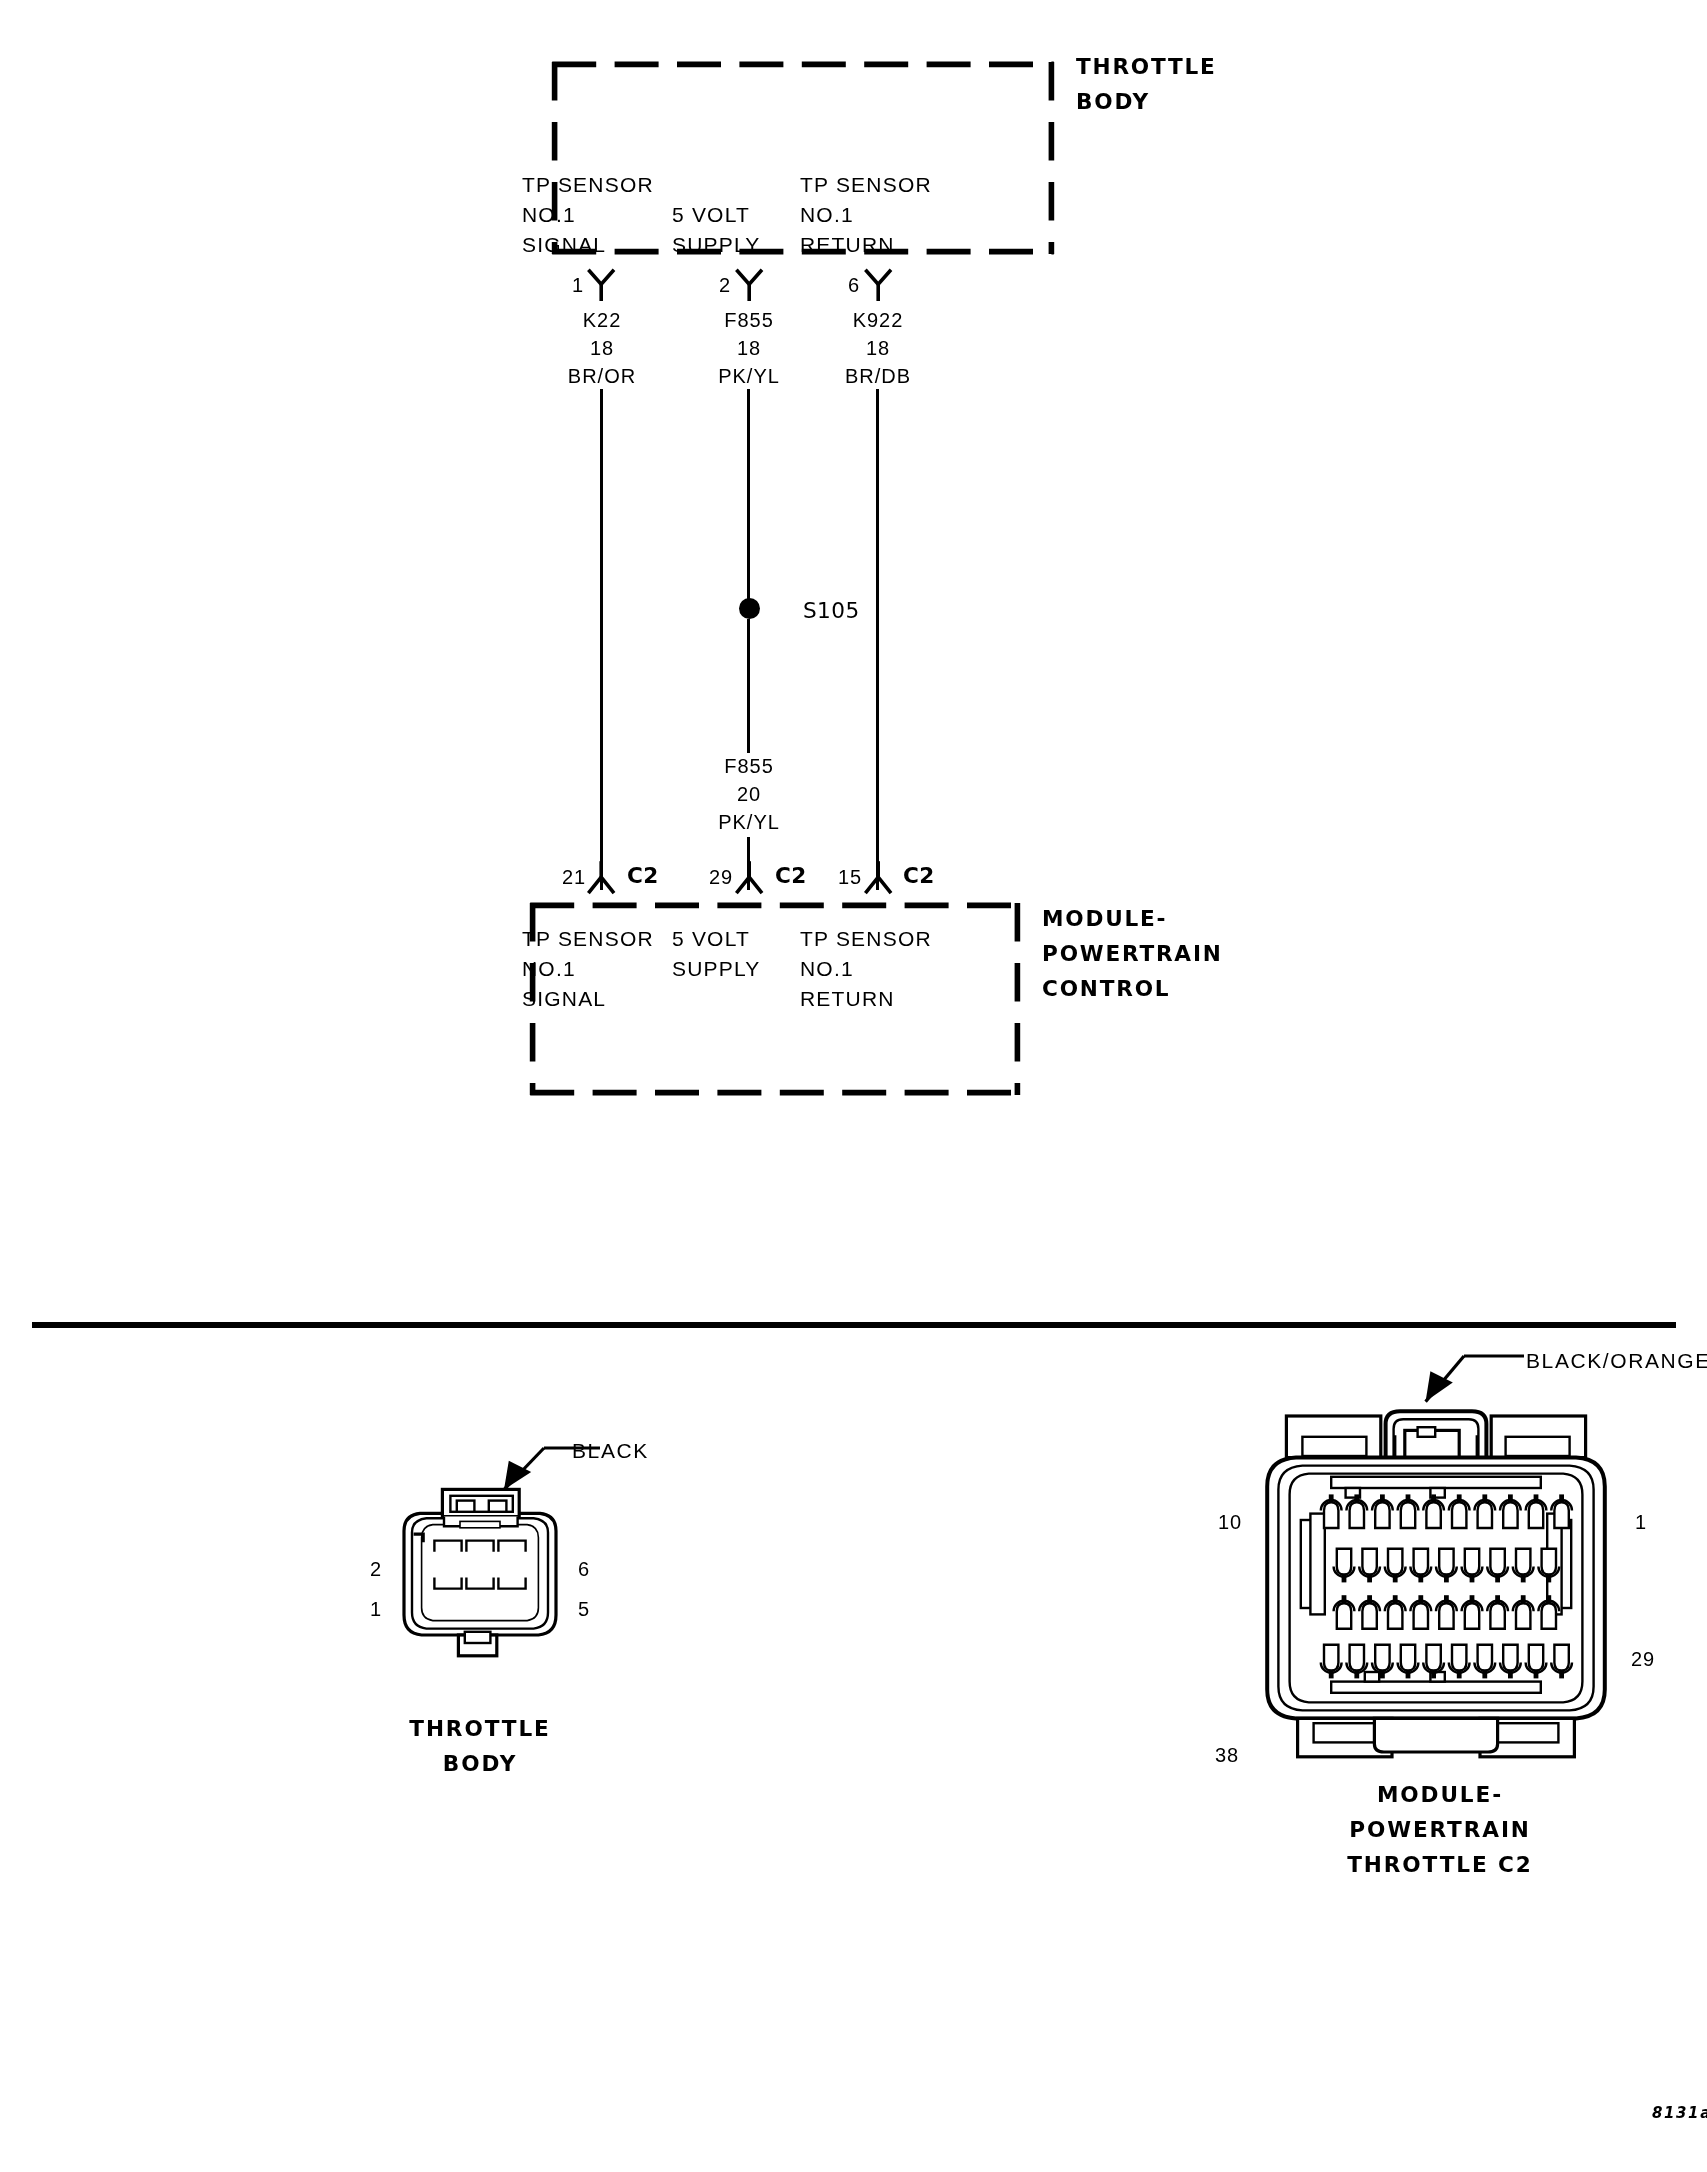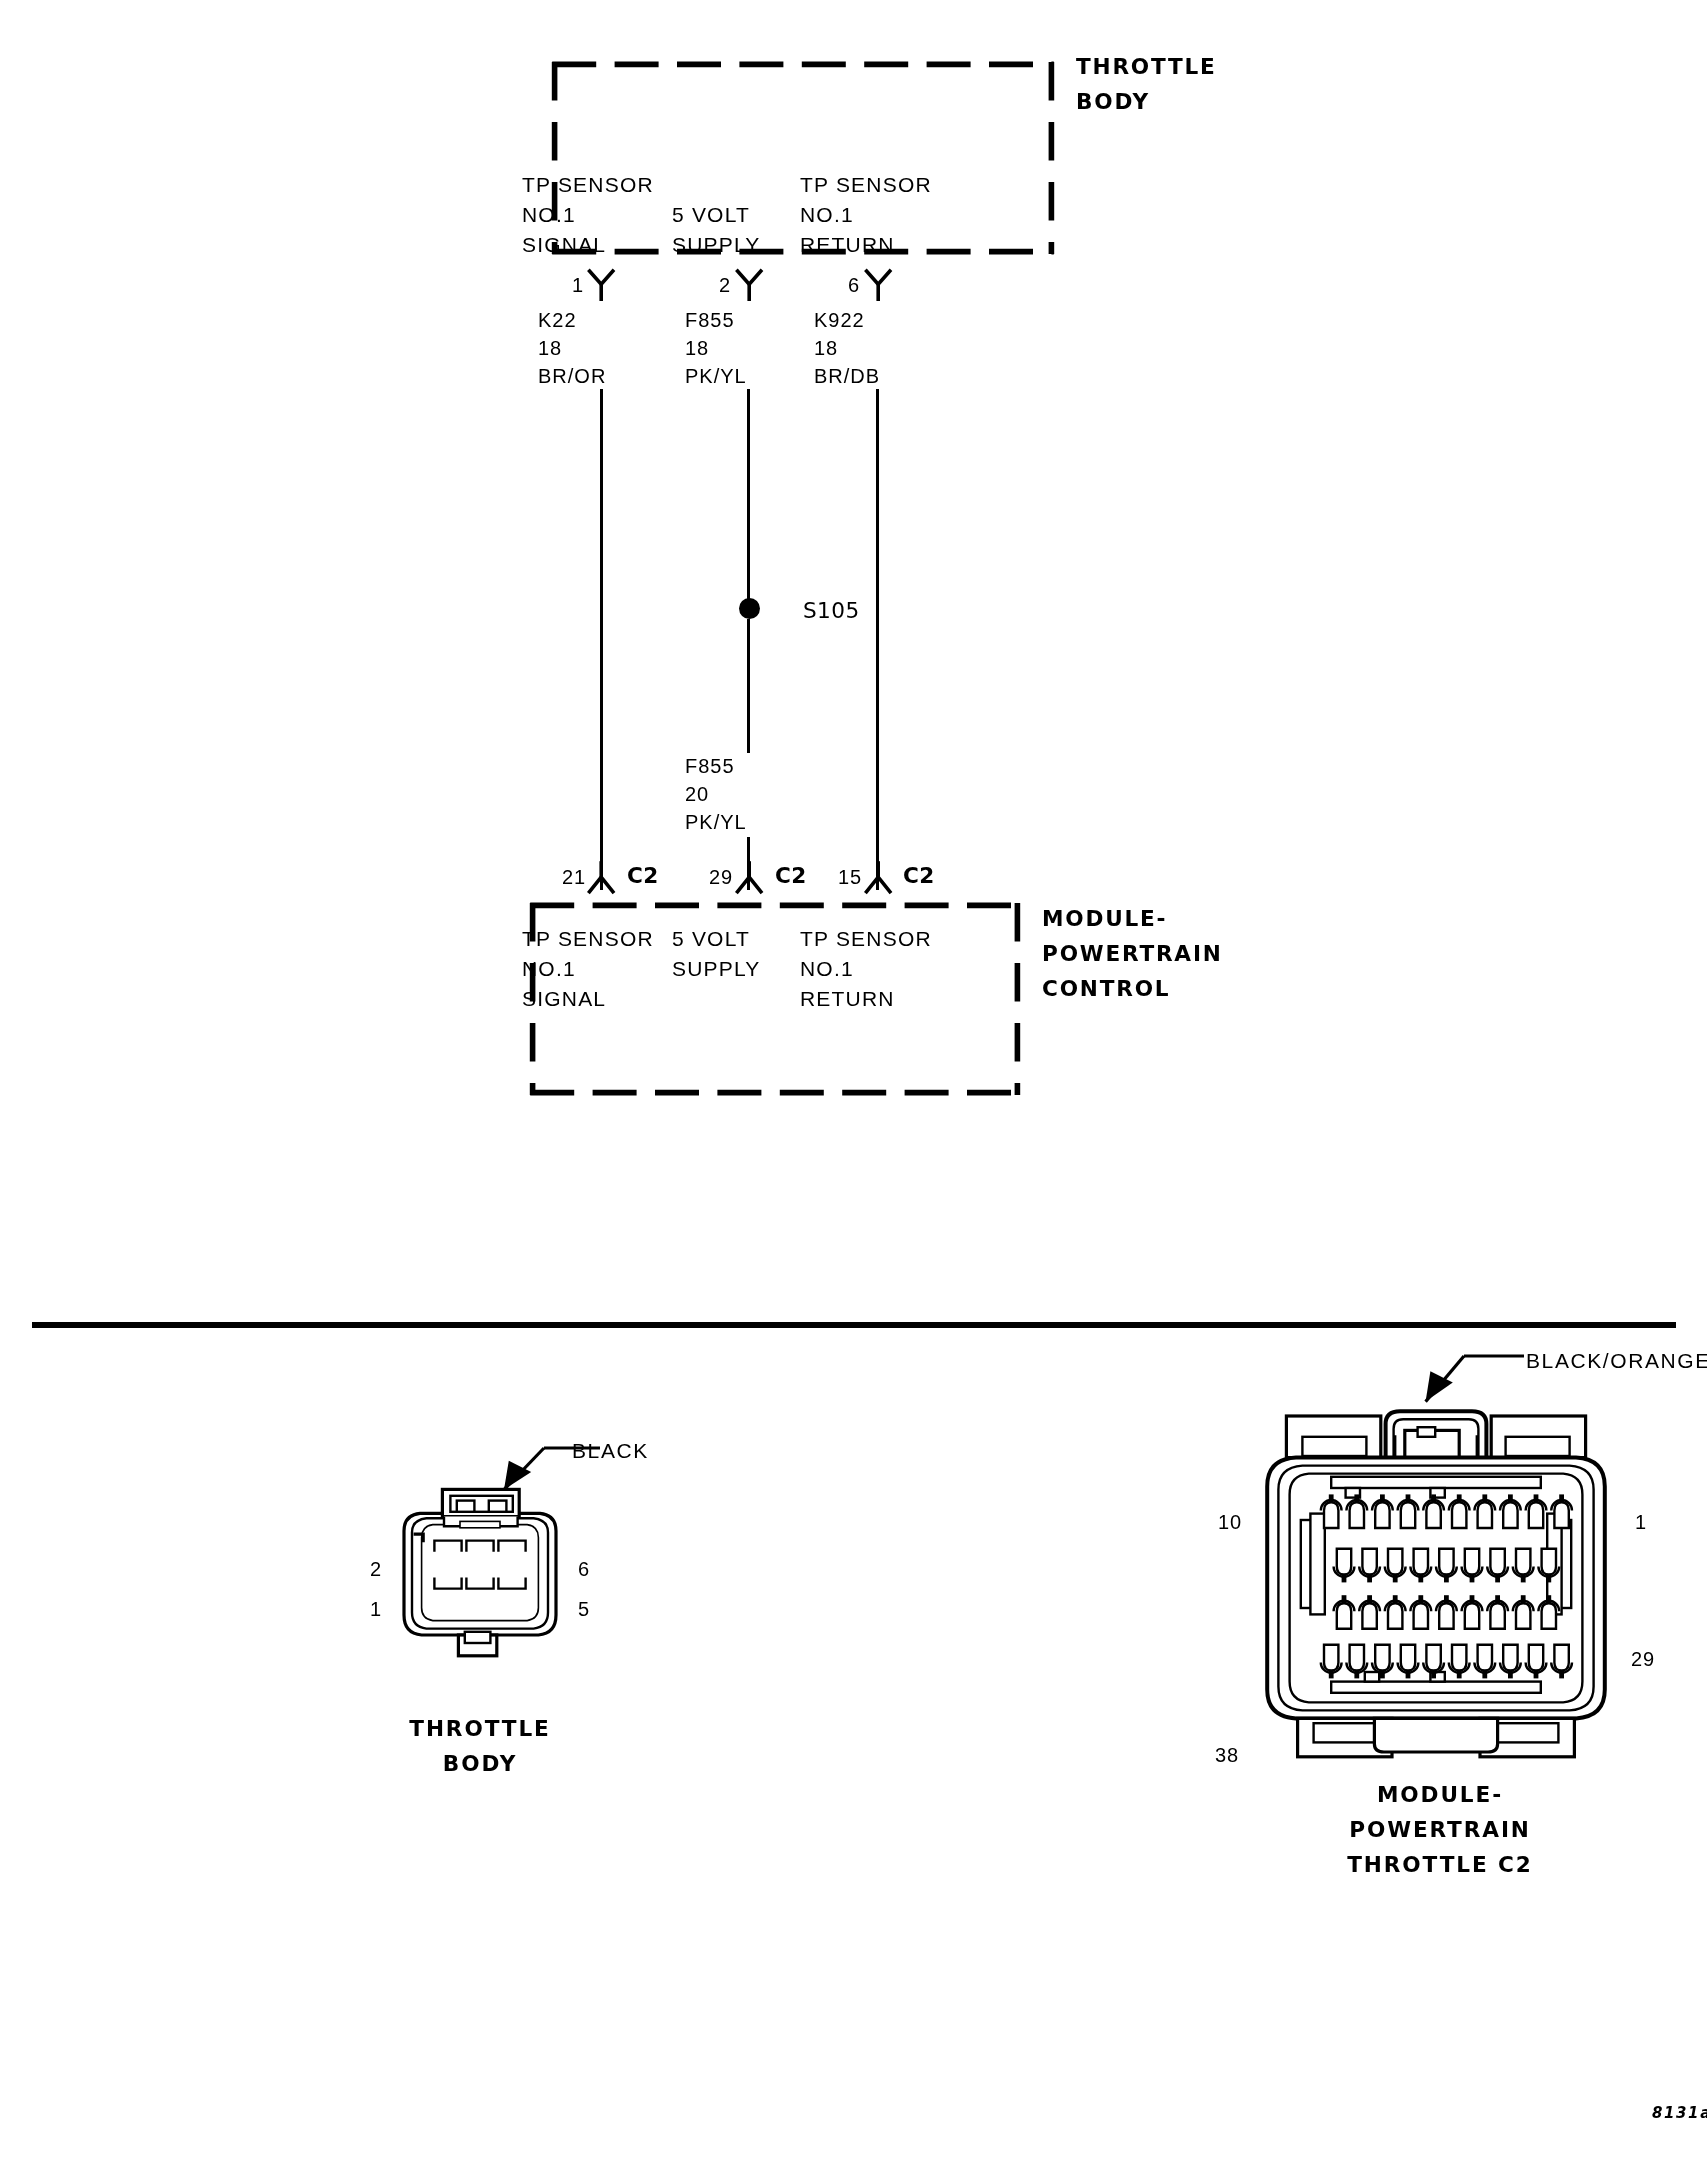--- a/index.html
+++ b/index.html
@@ -23,20 +23,21 @@
     letter-spacing:1.2px;
     white-space:nowrap;
     line-height:1.42;
     text-align:left;
   }
   .lbl-small{
     font-size:20px;
     letter-spacing:1px;
     white-space:nowrap;
     line-height:1.4;
+    text-align:center;
   }
   .bold-title{
     font-family:"DejaVu Sans", sans-serif;
     font-weight:bold;
     font-size:21.6px;
     letter-spacing:1.8px;
     line-height:1.62;
     white-space:nowrap;
   }
   .pinnum{

